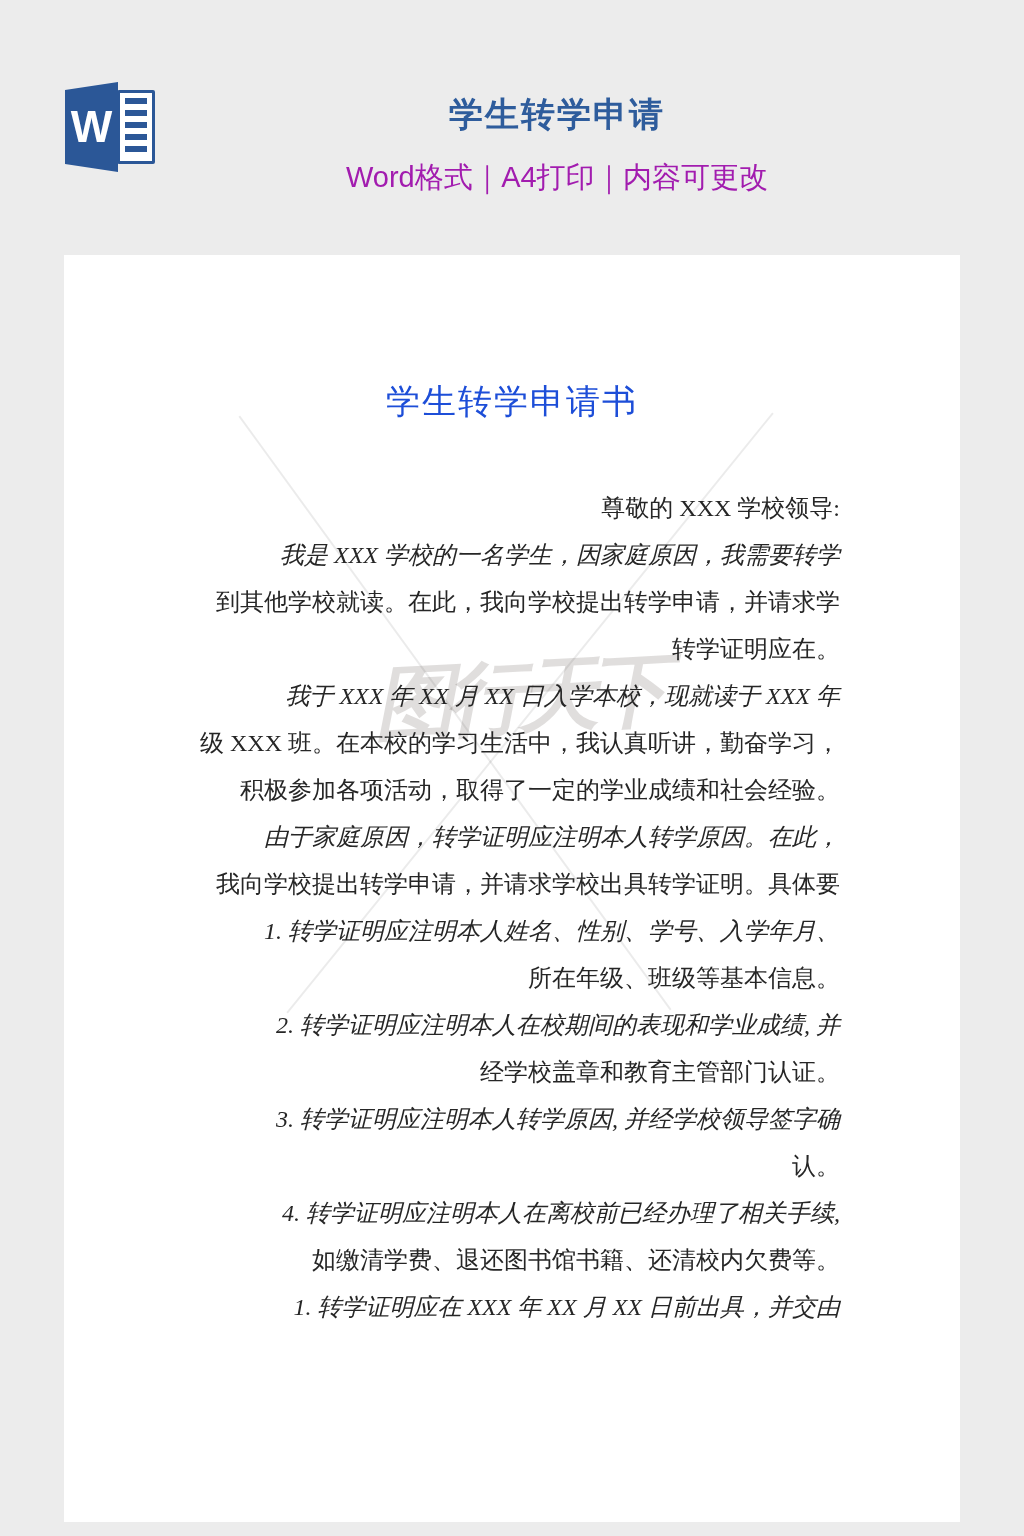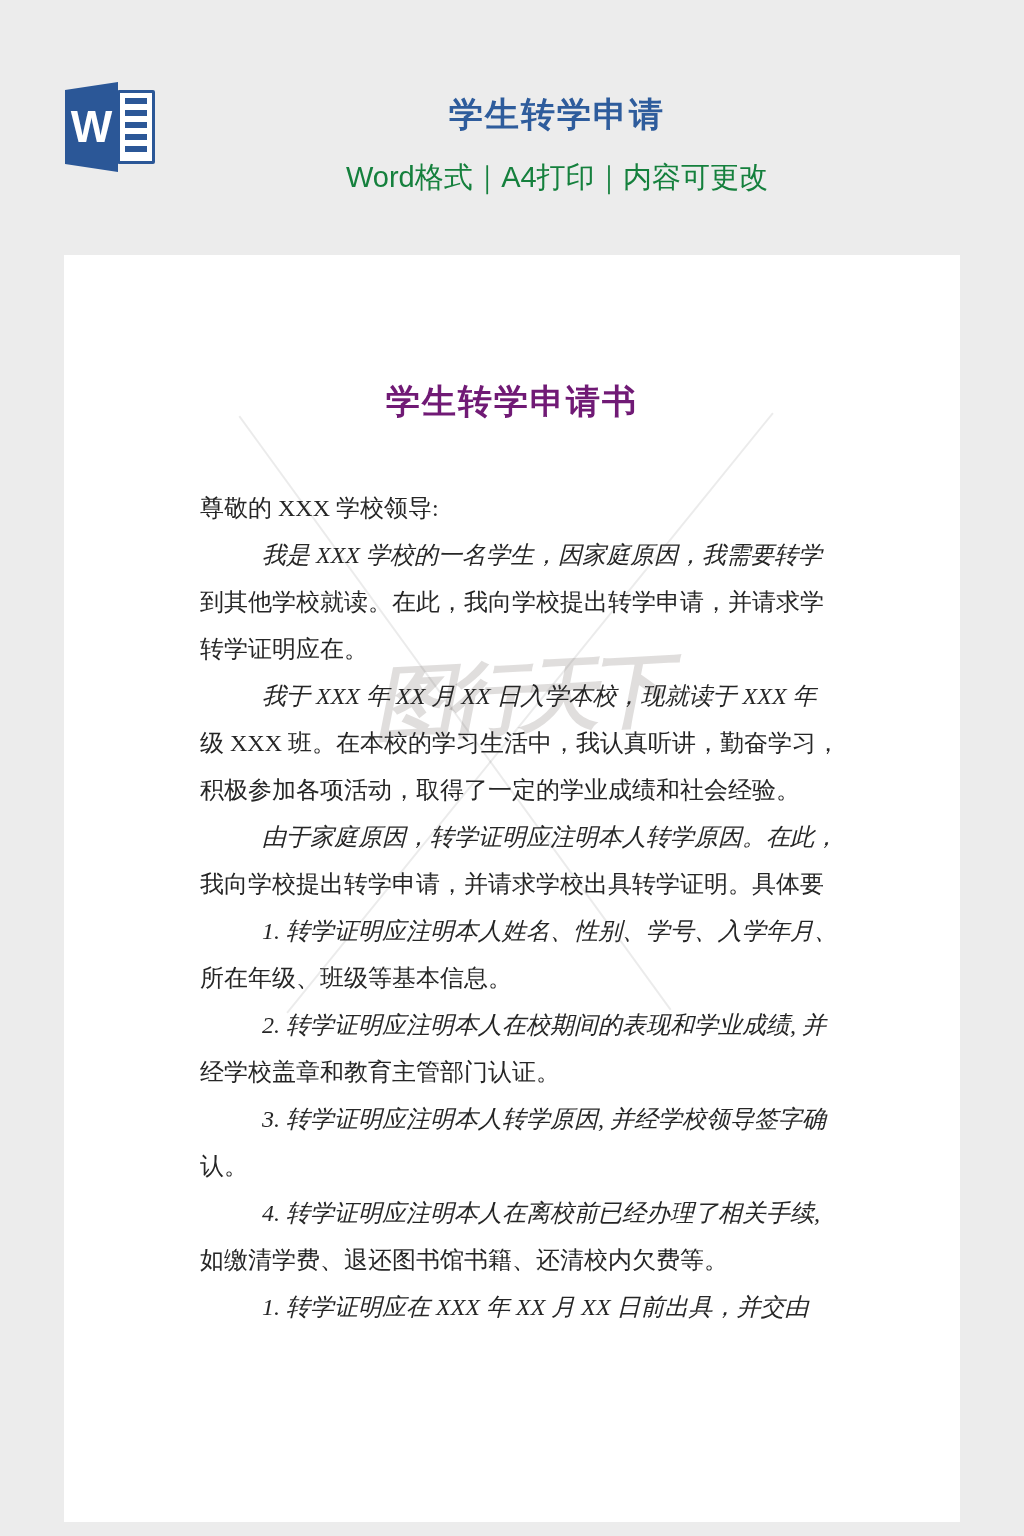--- a/index.html
+++ b/index.html
@@ -31,21 +31,21 @@
     color:#ffffff; font-weight:bold; font-size:44px; line-height:1;
     font-family:"Liberation Sans","DejaVu Sans",sans-serif;
   }
   .header-title {
     position:absolute; left:90px; right:0; top:92px;
     text-align:center; font-size:34px; font-weight:bold;
     color:#2e5c9c; letter-spacing:2px;
   }
   .header-subtitle {
     position:absolute; left:90px; right:0; top:158px;
-    text-align:center; font-size:29px; color:#15803d;
+    text-align:center; font-size:29px; color:#a21caf;
   }
 
   
   .page {
     position:absolute; left:64px; top:255px; width:896px; height:1267px;
     background:#ffffff; overflow:hidden;
   }
 
   
   .wm-line { position:absolute; height:2px; background:rgba(0,0,0,0.08); }
@@ -55,29 +55,29 @@
     position:absolute; left:310px; top:388px; width:340px;
     font-family:"Liberation Serif","DejaVu Serif",serif;
     font-size:80px; font-weight:bold; font-style:italic;
     letter-spacing:-8px; color:rgba(60,50,45,0.16);
     transform:rotate(-3deg); white-space:nowrap;
   }
 
   .doc-title {
     position:absolute; left:0; top:126px; width:100%;
     text-align:center; font-family:"Liberation Serif","DejaVu Serif",serif;
-    font-size:34px; font-weight:bold; color:#701a75; letter-spacing:2px;
+    font-size:34px; font-weight:normal; color:#1d4ed8; letter-spacing:2px;
     line-height:42px;
   }
   .doc-body {
     position:absolute; left:136px; top:230px; width:640px;
     font-family:"Liberation Serif","DejaVu Serif",serif;
     font-size:24px; color:#262626;
   }
-  .doc-line { height:47px; line-height:47px; white-space:nowrap; }
+  .doc-line { height:47px; line-height:47px; white-space:nowrap;text-align:right; }
   .doc-line.indent { padding-left:62px;font-style:italic; }
 </style>
 </head>
 <body>
 
 <div class="screen">
 
   <div class="header">
     <div class="word-icon">
       <div class="doc">

